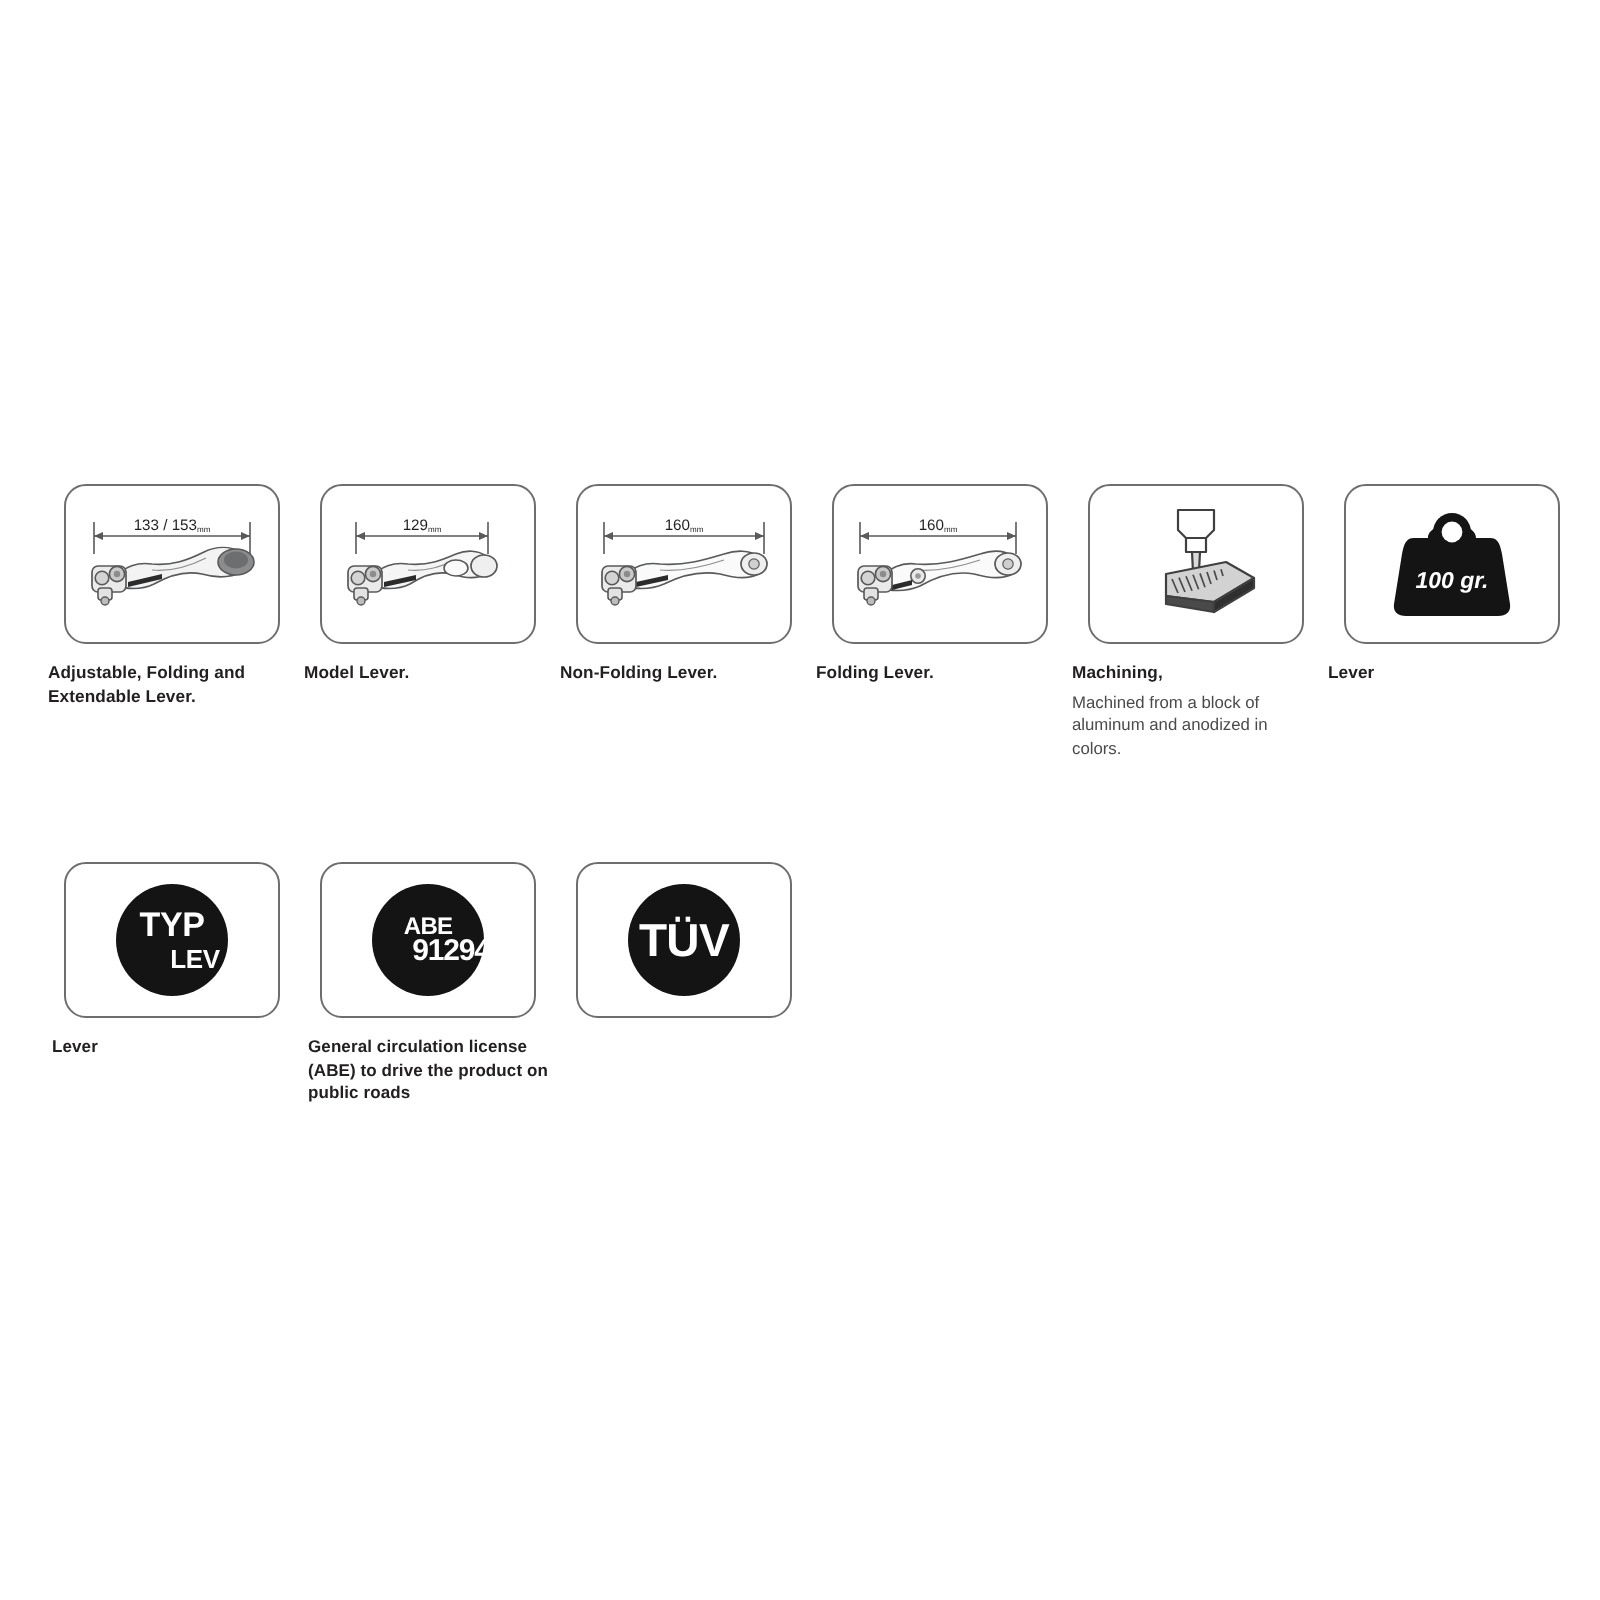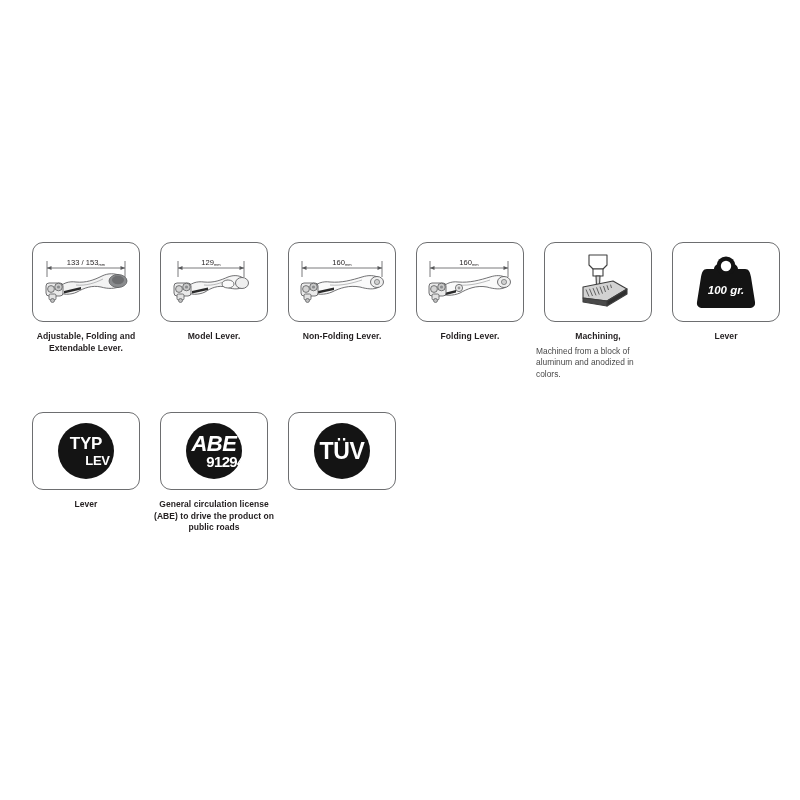--- a/index.html
+++ b/index.html
@@ -6,36 +6,36 @@
   body{
     width:800px;height:800px;background:#ffffff;
     font-family:"Liberation Sans", sans-serif;
     -webkit-font-smoothing:antialiased;
   }
   .sheet{position:relative;width:800px;height:800px;overflow:hidden;}
 
   
   .row{position:absolute;display:flex;}
   #row-1{left:32px;top:242px;}
-  #row-2{left:32px;top:412px;}
+  #row-2{left:32px;top:431px;}
 
   .cell{width:108px;margin-right:20px;display:flex;flex-direction:column;align-items:center;}
   .cell:last-child{margin-right:0;}
 
   
   .panel{
     width:108px;height:80px;box-sizing:border-box;
     border:1.2px solid #6d6e70;border-radius:11px;background:#fff;
     display:flex;align-items:center;justify-content:center;position:relative;
   }
   #row-2 .panel{height:78px;}
 
   
   .cap{
-    margin-top:9px;text-align:center;
+    margin-top:9px;
     font-size:8.6px;font-weight:bold;line-height:11.5px;
     color:#231f20;letter-spacing:.05px;width:124px;
   }
   .cap-sub{
     margin-top:3px;text-align:left;
     font-size:8.4px;font-weight:normal;line-height:11.6px;
     color:#4a4a4a;width:124px;
   }
   #row-2 .cap{width:120px;font-size:8.5px;line-height:11.6px;}
 
@@ -43,21 +43,21 @@
   .lever-svg{display:block;}
 
   
   .badge{
     width:56px;height:56px;border-radius:50%;background:#141414;
     display:flex;flex-direction:column;align-items:center;justify-content:center;
     color:#fff;line-height:1;
   }
   .badge .b1{font-size:17px;font-weight:bold;letter-spacing:-0.2px;}
   .badge .b2{font-size:13px;font-weight:bold;margin-top:2px;letter-spacing:-0.2px;padding-left:23px;}
-  .badge.abe .b1{font-size:22px;letter-spacing:-0.4px;font-style:italic;}
+  .badge.abe .b1{font-size:12px;letter-spacing:-0.4px;}
   .badge.abe .b2{font-size:15px;margin-top:-1px;letter-spacing:-0.6px;}
   .badge.tuv .b1{font-size:23px;letter-spacing:-0.3px;}
 </style>
 </head>
 <body>
 
 <div class="sheet">
 
   <div class="row" id="row-1">
 

